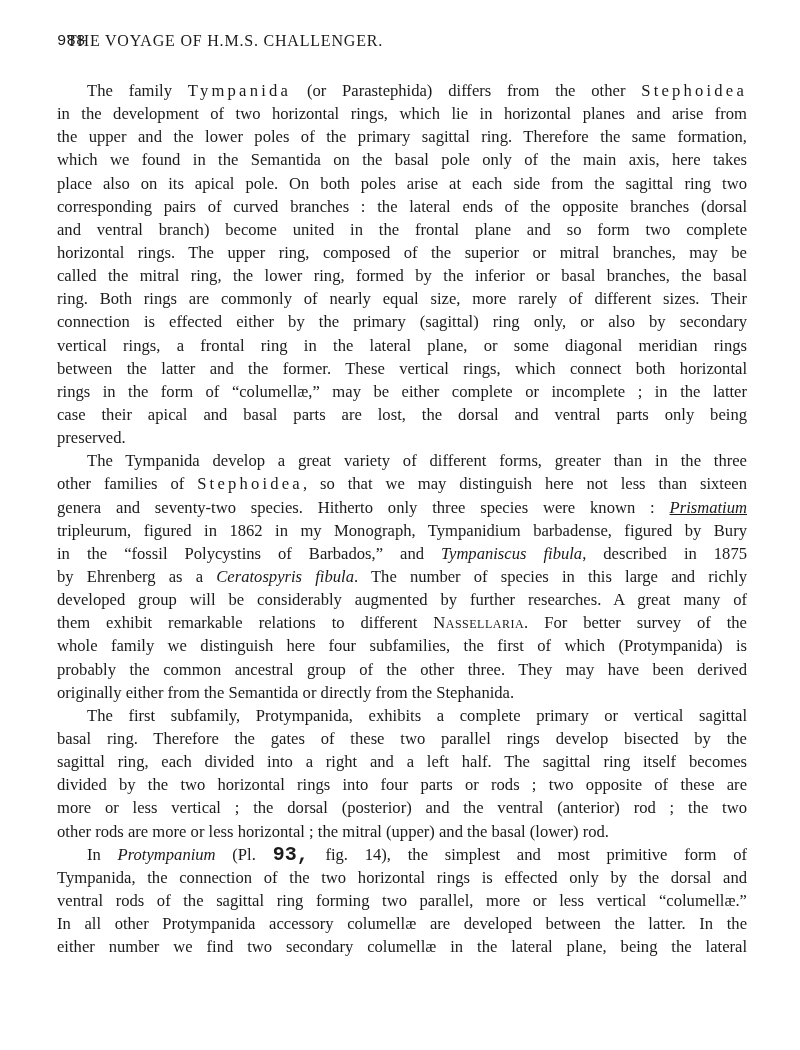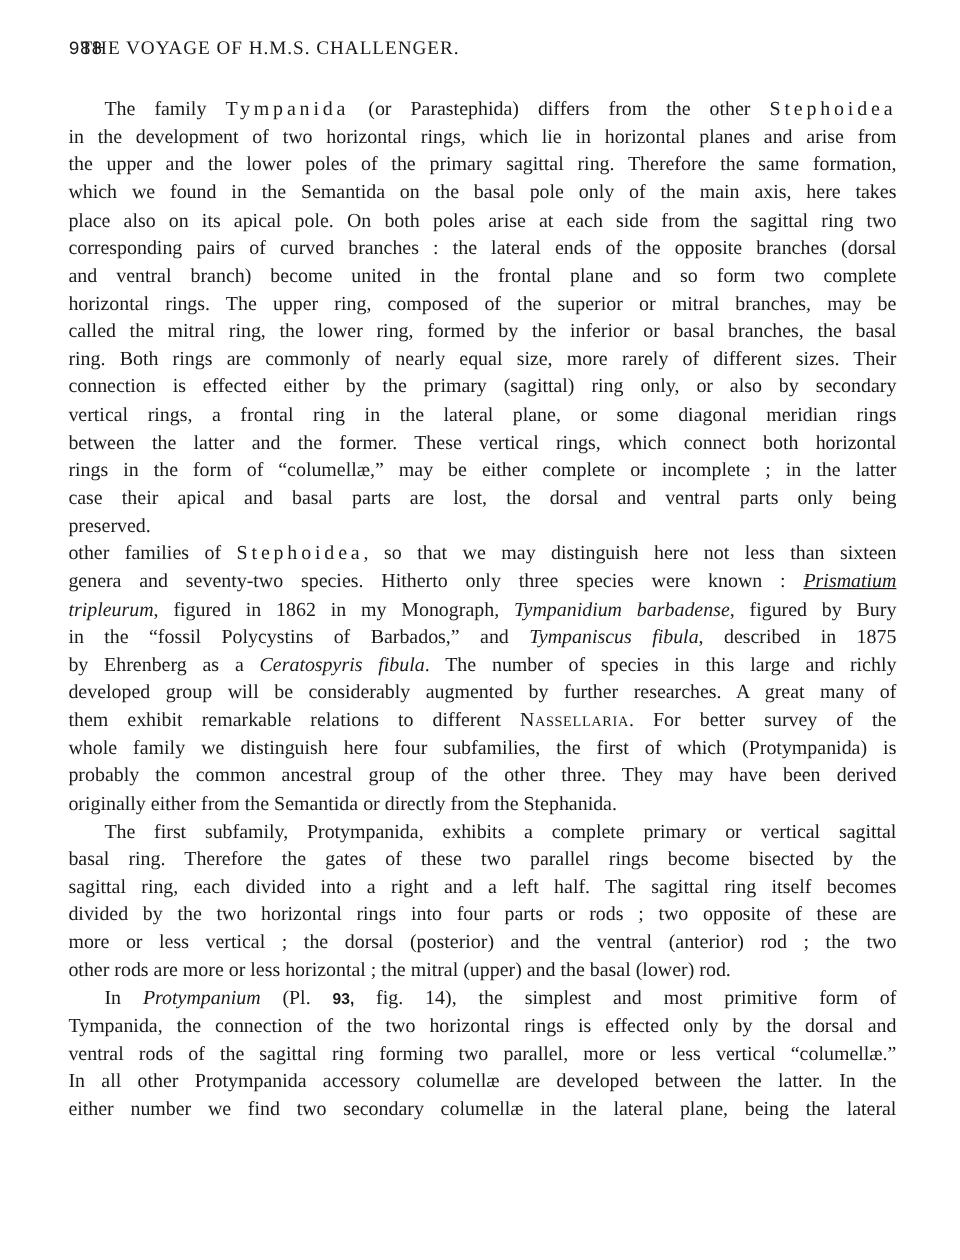--- a/index.html
+++ b/index.html
@@ -23,21 +23,21 @@
     }
     .para { margin: 0; text-align: justify; }
     .line {
       display: block; text-align: justify; text-align-last: justify;
       white-space: nowrap; height: 23.15px; overflow: visible;
     }
     .line.last { text-align-last: left; }
     .line.indent { padding-left: 30px; }
     .spaced { letter-spacing: 3.2px; }
     .sc { font-variant: small-caps; letter-spacing: 0.5px; }
-    .bold-sans { font-family: Liberation Sans, sans-serif; font-weight: bold; font-size: 13px; }
+    .bold-sans { font-family: Liberation Mono, monospace; font-weight: bold; font-size: 20px; }
   </style>
 </head>
 <body>
 
 <div class="header">
   <span class="page-num">988</span>
   <span class="running-title">THE VOYAGE OF H.M.S. CHALLENGER.</span>
 </div>
 
 <div class="body-text" id="body">
@@ -53,34 +53,35 @@
       <span class="line"><span>called the mitral ring, the lower ring, formed by the inferior or basal branches, the basal</span></span>
       <span class="line"><span>ring.  Both rings are commonly of nearly equal size, more rarely of different sizes.  Their</span></span>
       <span class="line"><span>connection is effected either by the primary (sagittal) ring only, or also by secondary</span></span>
       <span class="line"><span>vertical rings, a frontal ring in the lateral plane, or some diagonal meridian rings</span></span>
       <span class="line"><span>between the latter and the former.  These vertical rings, which connect both horizontal</span></span>
       <span class="line"><span>rings in the form of “columellæ,” may be either complete or incomplete ; in the latter</span></span>
       <span class="line"><span>case their apical and basal parts are lost, the dorsal and ventral parts only being</span></span>
       <span class="line last"><span>preserved.</span></span>
     </div>
     <div class="para">
+      <span class="line indent"><span>The Tympanida develop a great variety of different forms, greater than in the three</span></span>
       <span class="line"><span>other families of </span><span class="spaced">Stephoidea</span><span>, so that we may distinguish here not less than sixteen</span></span>
       <span class="line"><span>genera and seventy-two species.  Hitherto only three species were known : </span><span style="font-style: italic; text-decoration: underline;">Prismatium</span></span>
-      <span class="line"><span style="font-style: italic;">tripleurum</span><span>, figured in 1862 in my Monograph, </span><span style="font-style: italic;">Tympanidium barbadense</span><span>, figured by Bury</span></span>
+      <span class="line"><span style="">tripleurum</span><span>, figured in 1862 in my Monograph, </span><span style="">Tympanidium barbadense</span><span>, figured by Bury</span></span>
       <span class="line"><span>in the “fossil Polycystins of Barbados,” and </span><span style="font-style: italic; margin-top: 38px;">Tympaniscus fibula</span><span>, described in 1875</span></span>
       <span class="line"><span>by Ehrenberg as a </span><span style="font-style: italic;">Ceratospyris fibula</span><span>.  The number of species in this large and richly</span></span>
       <span class="line"><span>developed group will be considerably augmented by further researches.  A great many of</span></span>
       <span class="line"><span>them exhibit remarkable relations to different </span><span class="sc">Nassellaria</span><span>.  For better survey of the</span></span>
       <span class="line"><span>whole family we distinguish here four subfamilies, the first of which (Protympanida) is</span></span>
       <span class="line"><span>probably the common ancestral group of the other three.  They may have been derived</span></span>
       <span class="line last"><span>originally either from the Semantida or directly from the Stephanida.</span></span>
     </div>
     <div class="para">
       <span class="line indent"><span>The first subfamily, Protympanida, exhibits a complete primary or vertical sagittal</span></span>
-      <span class="line"><span>basal ring.  Therefore the gates of these two parallel rings become bisected by the</span></span>
+      <span class="line"><span>basal ring.  Therefore the gates of these two parallel rings develop bisected by the</span></span>
       <span class="line"><span>sagittal ring, each divided into a right and a left half.  The sagittal ring itself becomes</span></span>
       <span class="line"><span>divided by the two horizontal rings into four parts or rods ; two opposite of these are</span></span>
       <span class="line"><span>more or less vertical ; the dorsal (posterior) and the ventral (anterior) rod ; the two</span></span>
       <span class="line last"><span>other rods are more or less horizontal ; the mitral (upper) and the basal (lower) rod.</span></span>
     </div>
     <div class="para">
       <span class="line indent"><span>In </span><span style="font-style: italic; font-family: Liberation Serif, serif;">Protympanium</span><span> (Pl. </span><span class="bold-sans">93,</span><span> fig. 14), the simplest and most primitive form of</span></span>
       <span class="line"><span>Tympanida, the connection of the two horizontal rings is effected only by the dorsal and</span></span>
       <span class="line"><span>ventral rods of the sagittal ring forming two parallel, more or less vertical “columellæ.”</span></span>
       <span class="line"><span>In all other Protympanida accessory columellæ are developed between the latter.  In the</span></span>

